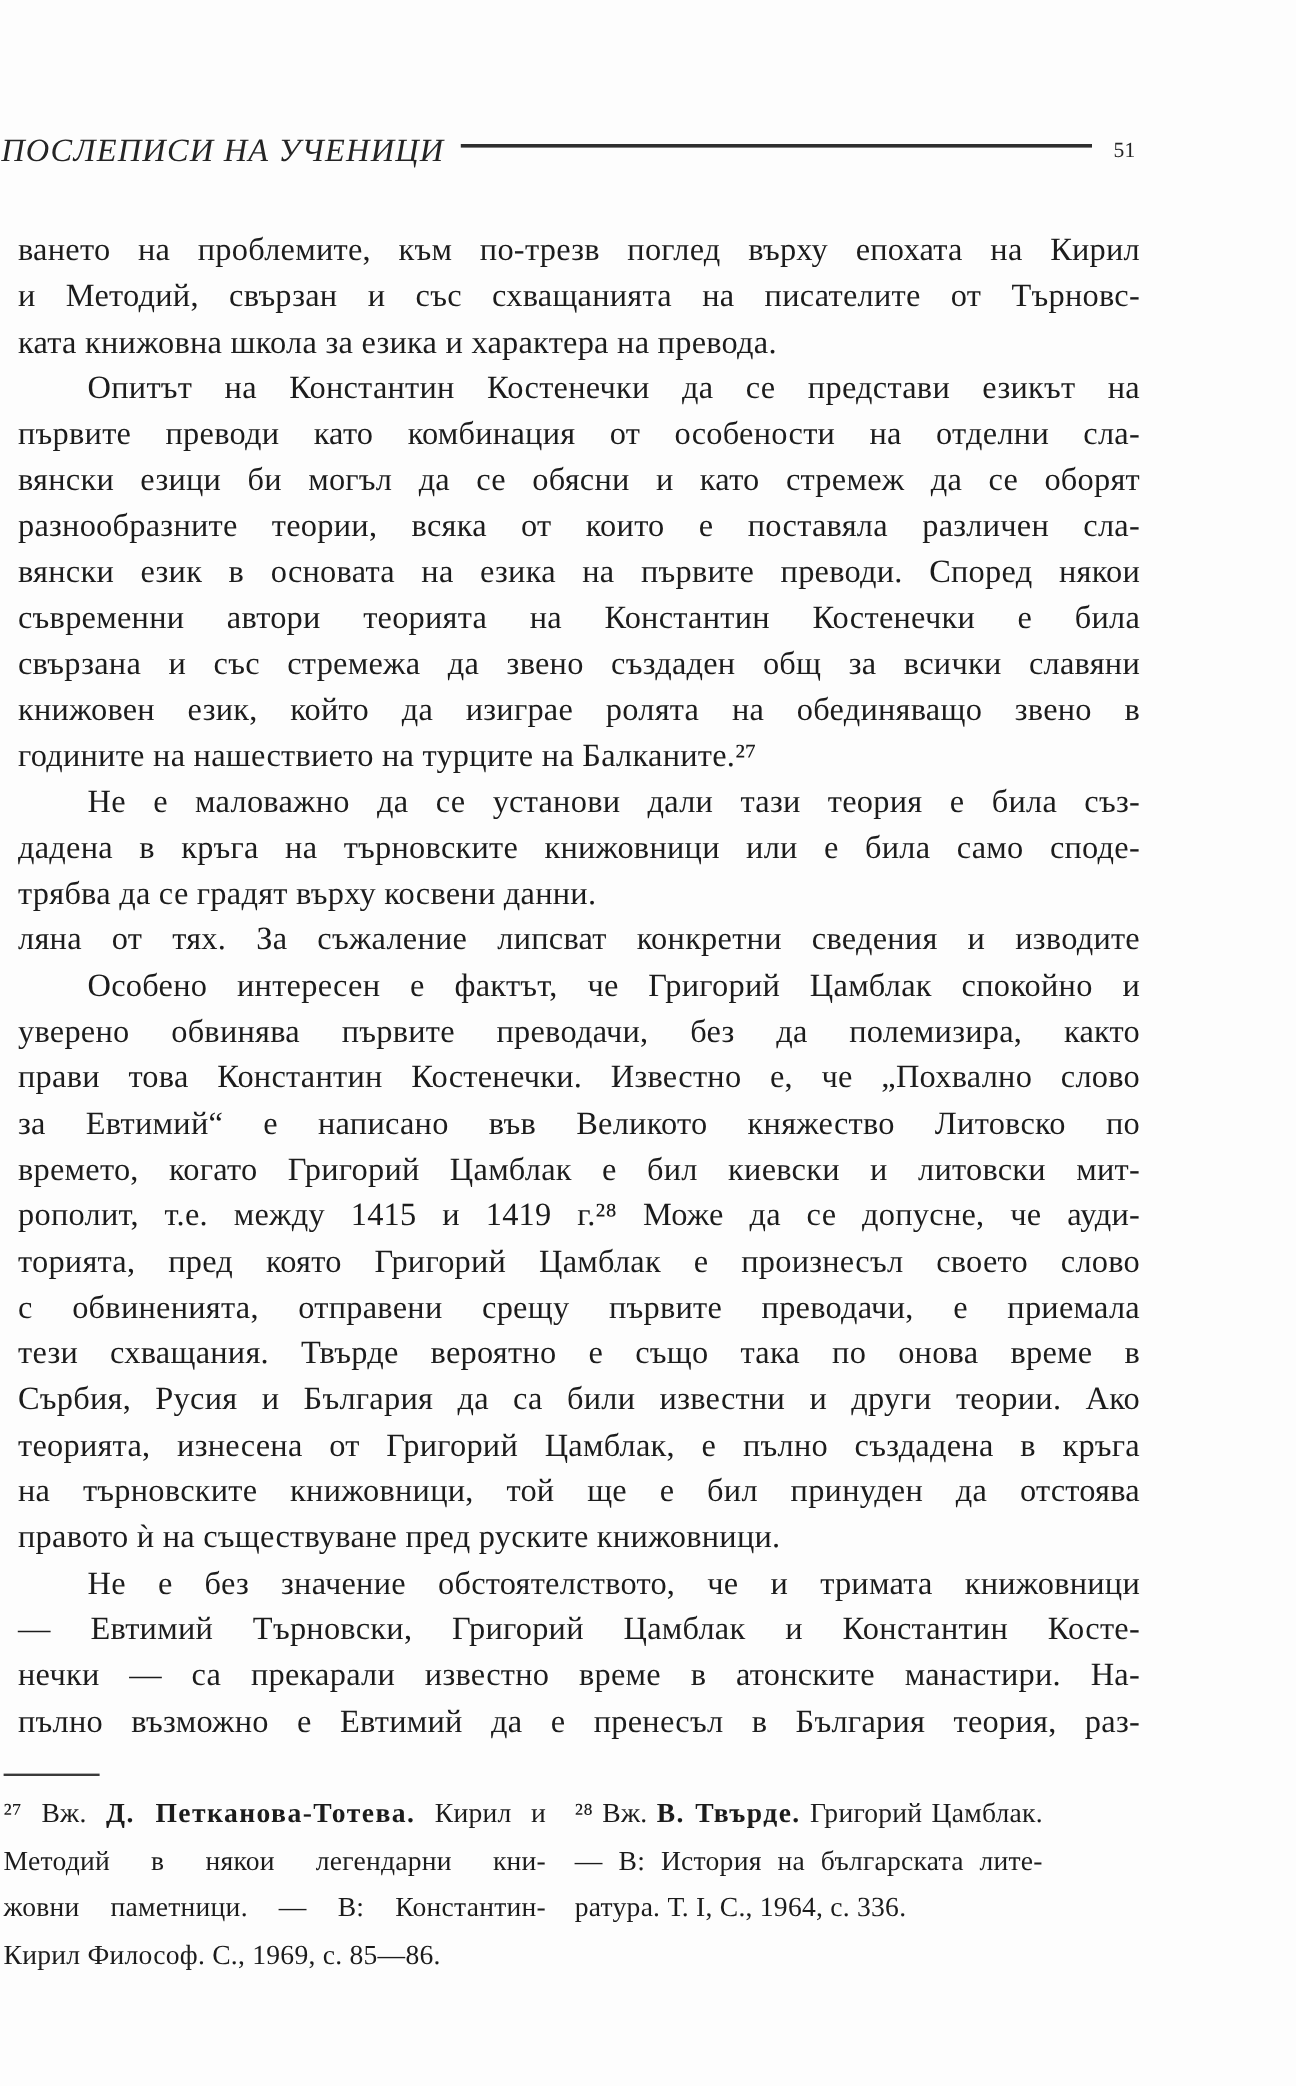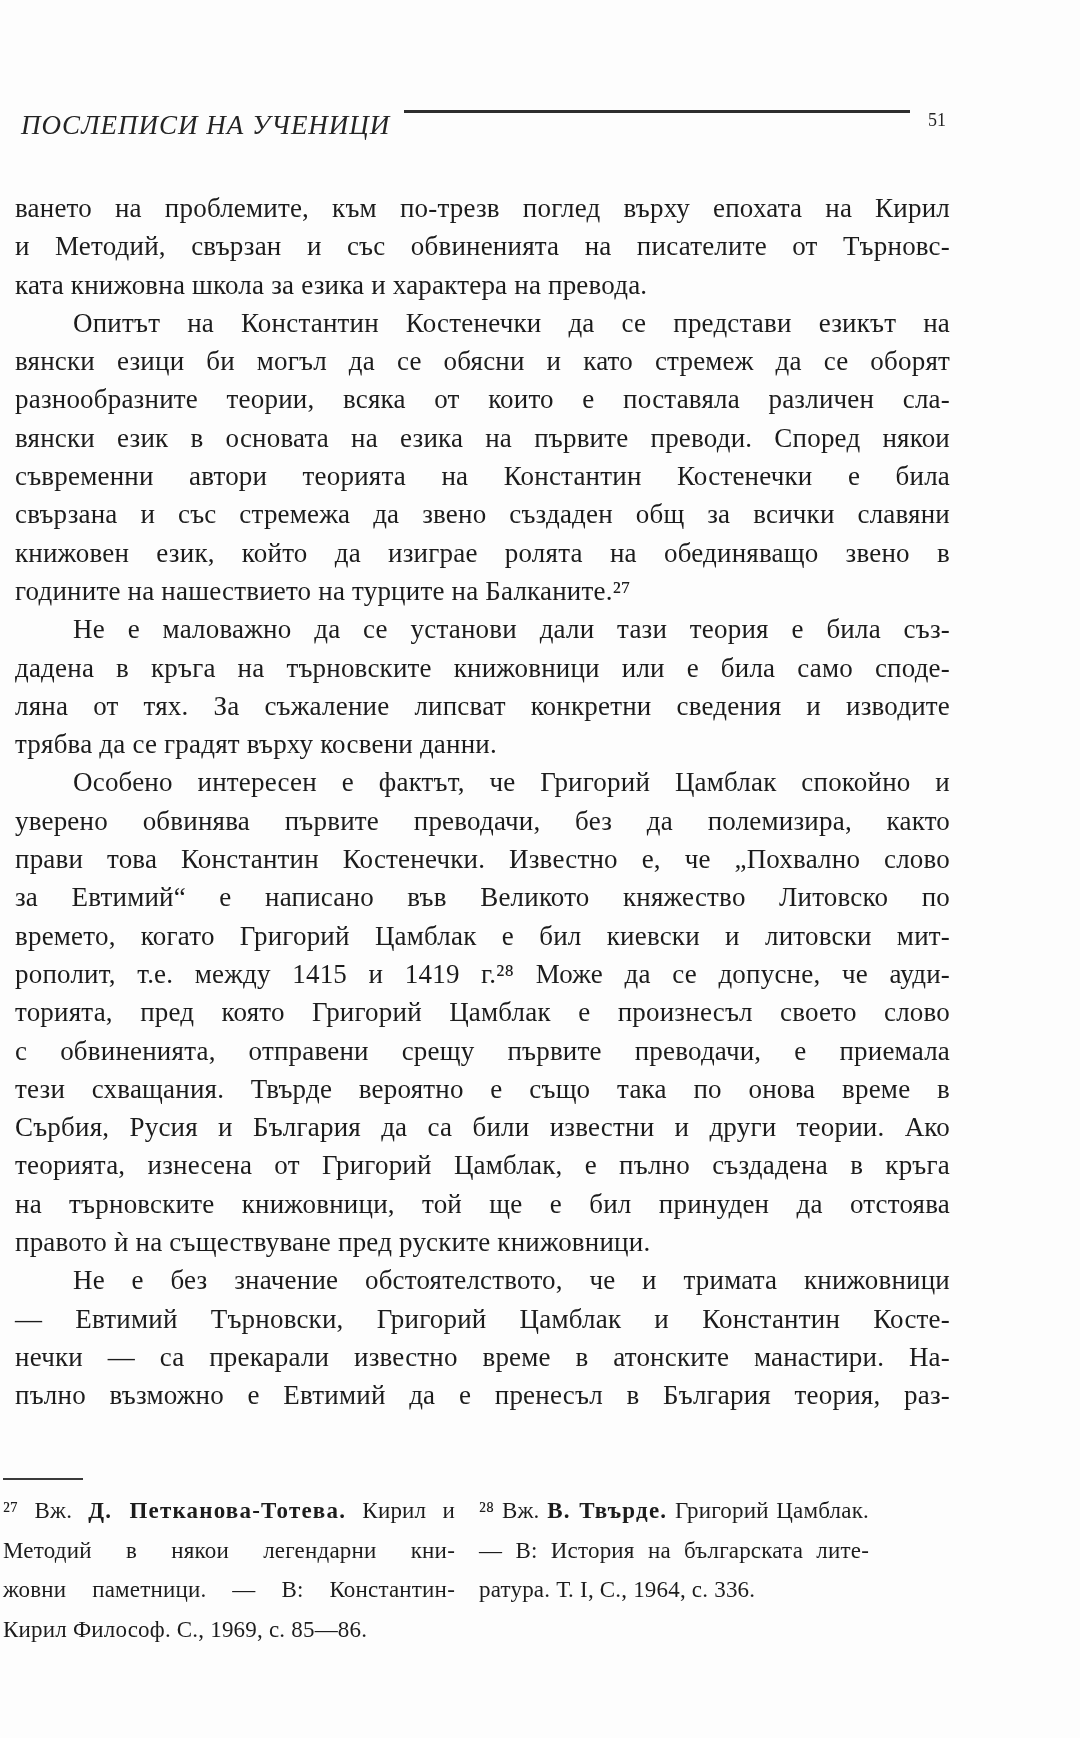--- a/index.html
+++ b/index.html
@@ -8,24 +8,24 @@
     width: 1080px;
     height: 1738px;
     background: #fdfdfd;
     font-family: "Liberation Serif", "DejaVu Serif", serif;
     color: #1c1c1c;
     overflow: hidden;
   }
   .header {
     position: absolute;
     top: 110px;
-    left: 21px;
+    left: 1px;
     right: 134px;
     display: flex;
-    align-items: flex-start;
+    align-items: center;
   }
   .header-title {
     font-style: italic;
     font-size: 27px;
     letter-spacing: 1px;
     white-space: nowrap;
     color: #242424;
   }
   .header-rule {
     flex: 1;
@@ -77,34 +77,35 @@
 <div class="page">
 
   <div class="header">
     <span class="header-title">ПОСЛЕПИСИ НА УЧЕНИЦИ</span>
     <span class="header-rule"></span>
     <span class="page-number">51</span>
   </div>
 
   <div class="body-text">
       <div class="line">ването на проблемите, към по-трезв поглед върху епохата на Кирил</div>
-      <div class="line">и Методий, свързан и със обвиненията на писателите от Търновс-</div>
+      <div class="line">и Методий, свързан и със схващанията на писателите от Търновс-</div>
       <div class="line last">ката книжовна школа за езика и характера на превода.</div>
       <div class="line indent">Опитът на Константин Костенечки да се представи езикът на</div>
+      <div class="line">първите преводи като комбинация от особености на отделни сла-</div>
       <div class="line">вянски езици би могъл да се обясни и като стремеж да се оборят</div>
       <div class="line">разнообразните теории, всяка от които е поставяла различен сла-</div>
       <div class="line">вянски език в основата на езика на първите преводи. Според някои</div>
       <div class="line">съвременни автори теорията на Константин Костенечки е била</div>
       <div class="line">свързана и със стремежа да звено създаден общ за всички славяни</div>
       <div class="line">книжовен език, който да изиграе ролята на обединяващо звено в</div>
       <div class="line last">годините на нашествието на турците на Балканите.²⁷</div>
       <div class="line indent">Не е маловажно да се установи дали тази теория е била съз-</div>
       <div class="line">дадена в кръга на търновските книжовници или е била само споде-</div>
+      <div class="line last">трябва да се градят върху косвени данни.</div>
       <div class="line">ляна от тях. За съжаление липсват конкретни сведения и изводите</div>
-      <div class="line last">трябва да се градят върху косвени данни.</div>
       <div class="line indent">Особено интересен е фактът, че Григорий Цамблак спокойно и</div>
       <div class="line">уверено обвинява първите преводачи, без да полемизира, както</div>
       <div class="line">прави това Константин Костенечки. Известно е, че „Похвално слово</div>
       <div class="line">за Евтимий“ е написано във Великото княжество Литовско по</div>
       <div class="line">времето, когато Григорий Цамблак е бил киевски и литовски мит-</div>
       <div class="line">рополит, т.е. между 1415 и 1419 г.²⁸ Може да се допусне, че ауди-</div>
       <div class="line">торията, пред която Григорий Цамблак е произнесъл своето слово</div>
       <div class="line">с обвиненията, отправени срещу първите преводачи, е приемала</div>
       <div class="line">тези схващания. Твърде вероятно е също така по онова време в</div>
       <div class="line">Сърбия, Русия и България да са били известни и други теории. Ако</div>

